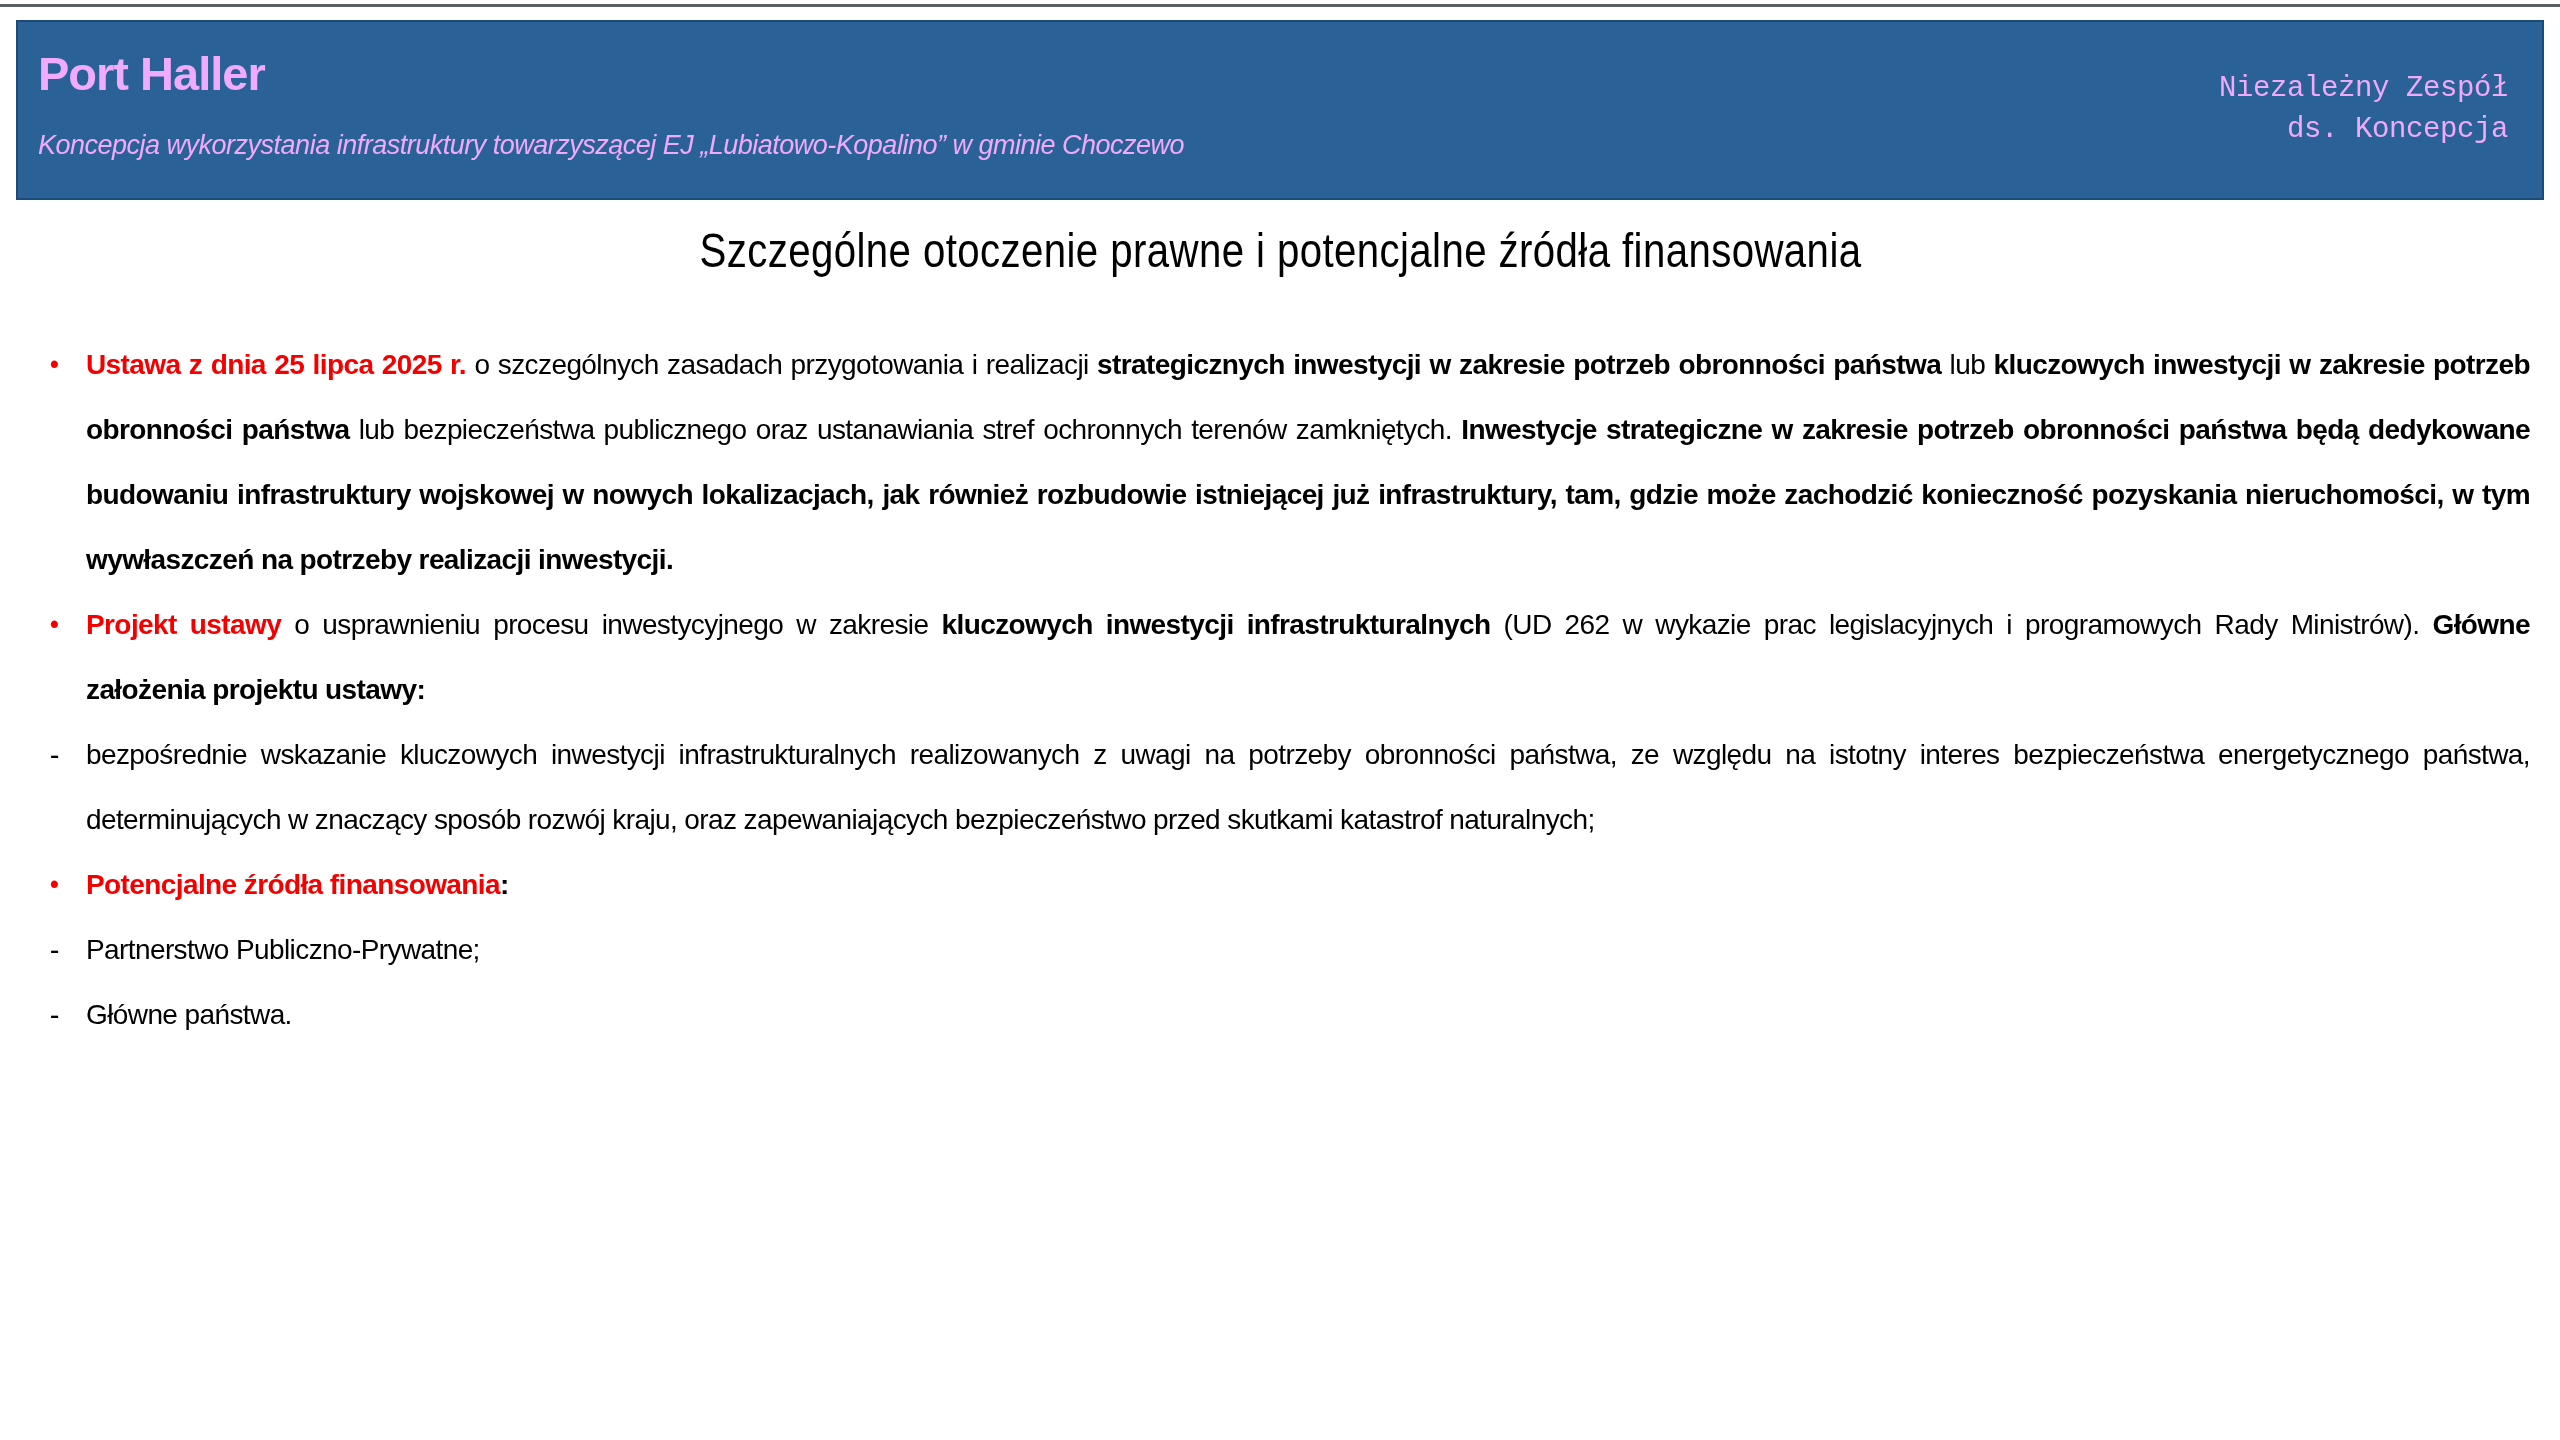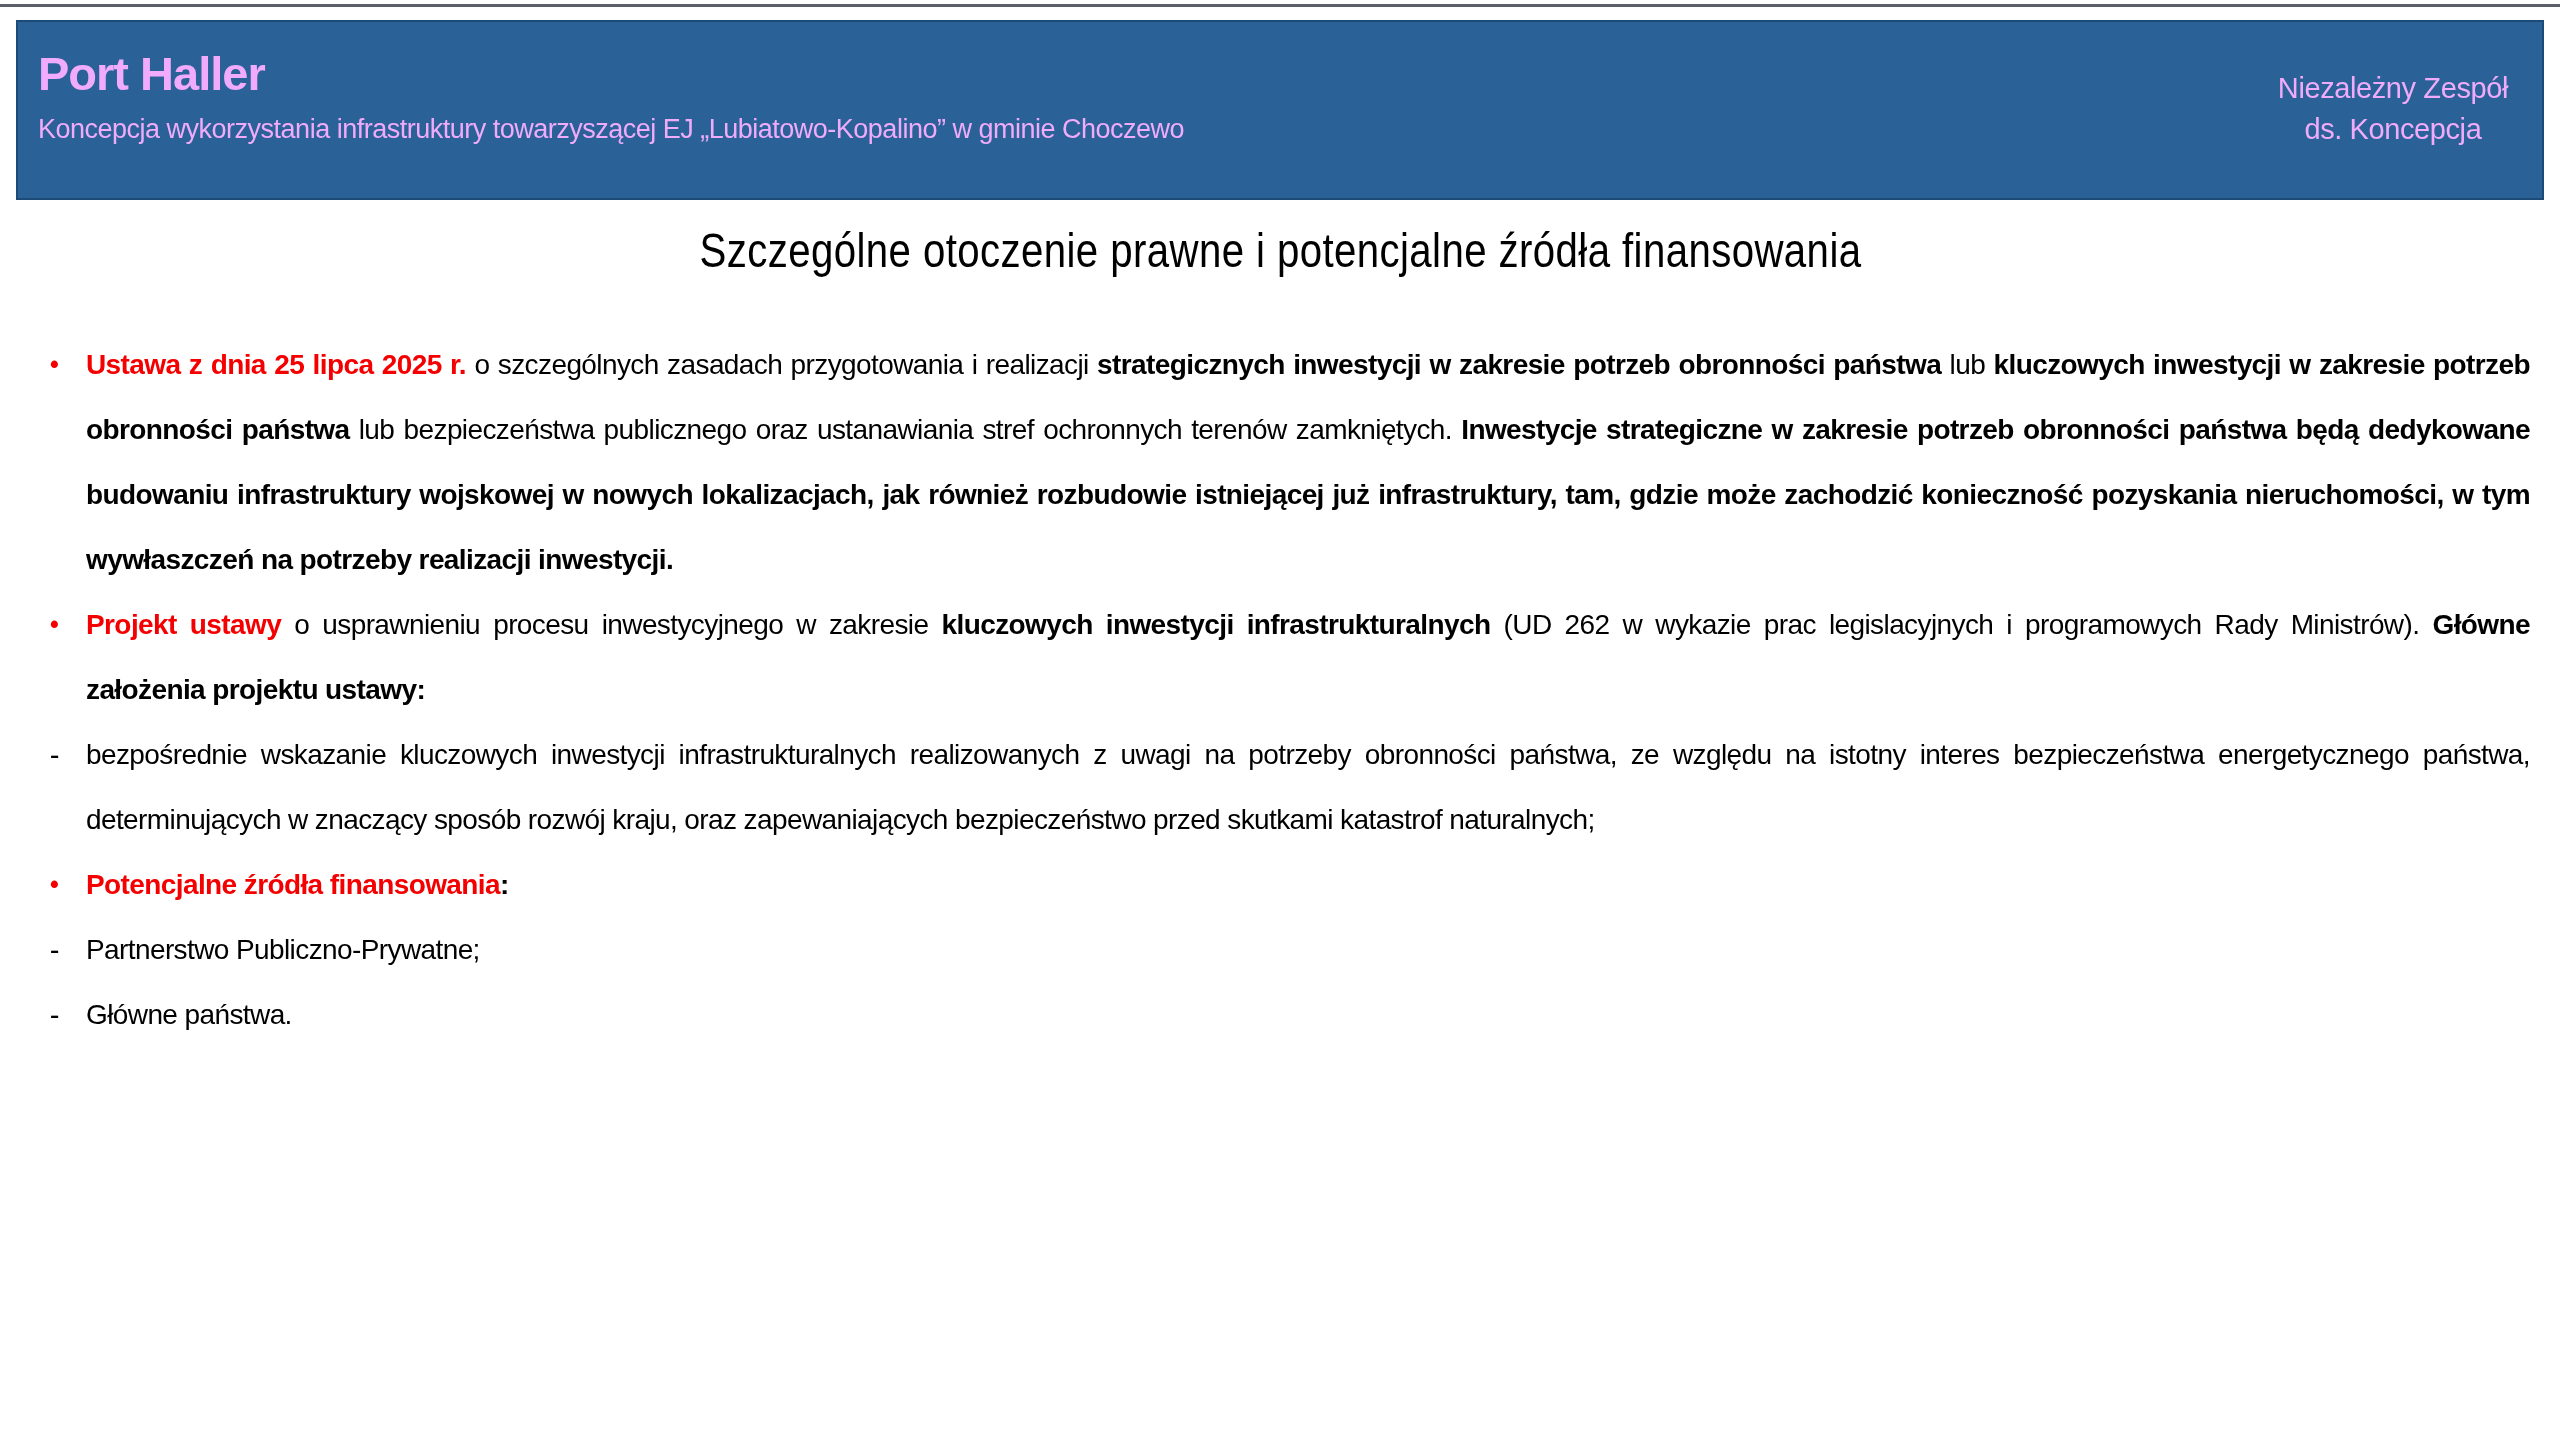--- a/index.html
+++ b/index.html
@@ -22,25 +22,25 @@
     background: var(--blue, #2A6298);
     border: 2px solid var(--blue-border, #1C4B77);
     box-sizing: border-box;
     color: #f0abfc;
   }
   .header-left { position: absolute; left: 20px; top: 24px; }
   .header-title {
     font-size: 47px; font-weight: bold; letter-spacing: -1px; line-height: 56px;
   }
   .header-sub {
-    font-size: 27px; margin-top: 12px; letter-spacing: -0.5px;
+    font-size: 27px; margin-top: 28px; letter-spacing: -0.5px; font-style: italic;
   }
   .header-right {
     position: absolute; right: 34px; top: 46px;
-    text-align: center; font-size: 29px; line-height: 41px; letter-spacing: -0.4px;
+    text-align: right; font-size: 29px; line-height: 41px; letter-spacing: -0.4px; font-family: Liberation Mono, monospace;
   }
 
   .slide-title {
     position: absolute; top: 222px; left: 0; width: 2560px;
     text-align: center; font-size: 49px; font-weight: normal; white-space: nowrap;
   }
   .slide-title .condensed {
     display: inline-block; transform: scaleX(0.82); transform-origin: center;
     letter-spacing: 0.5px;
   }

